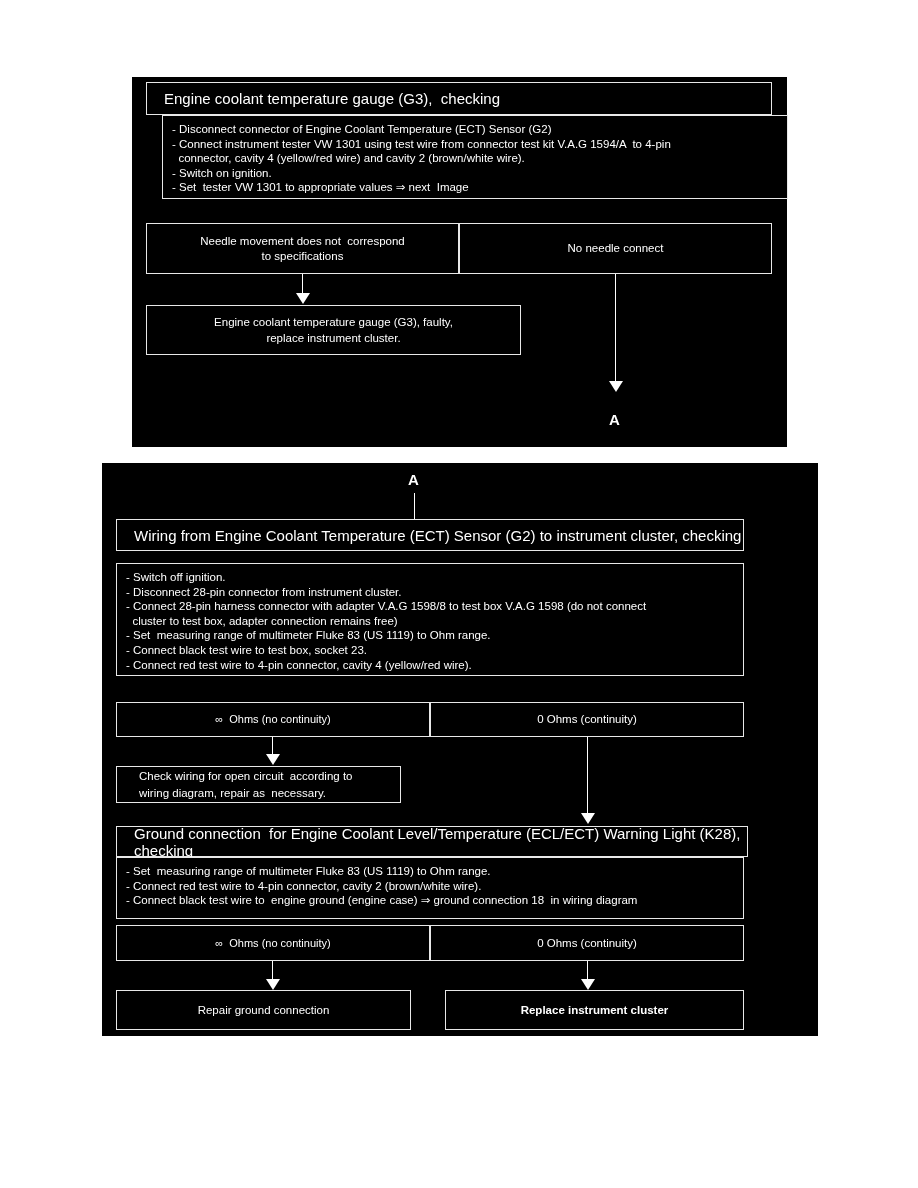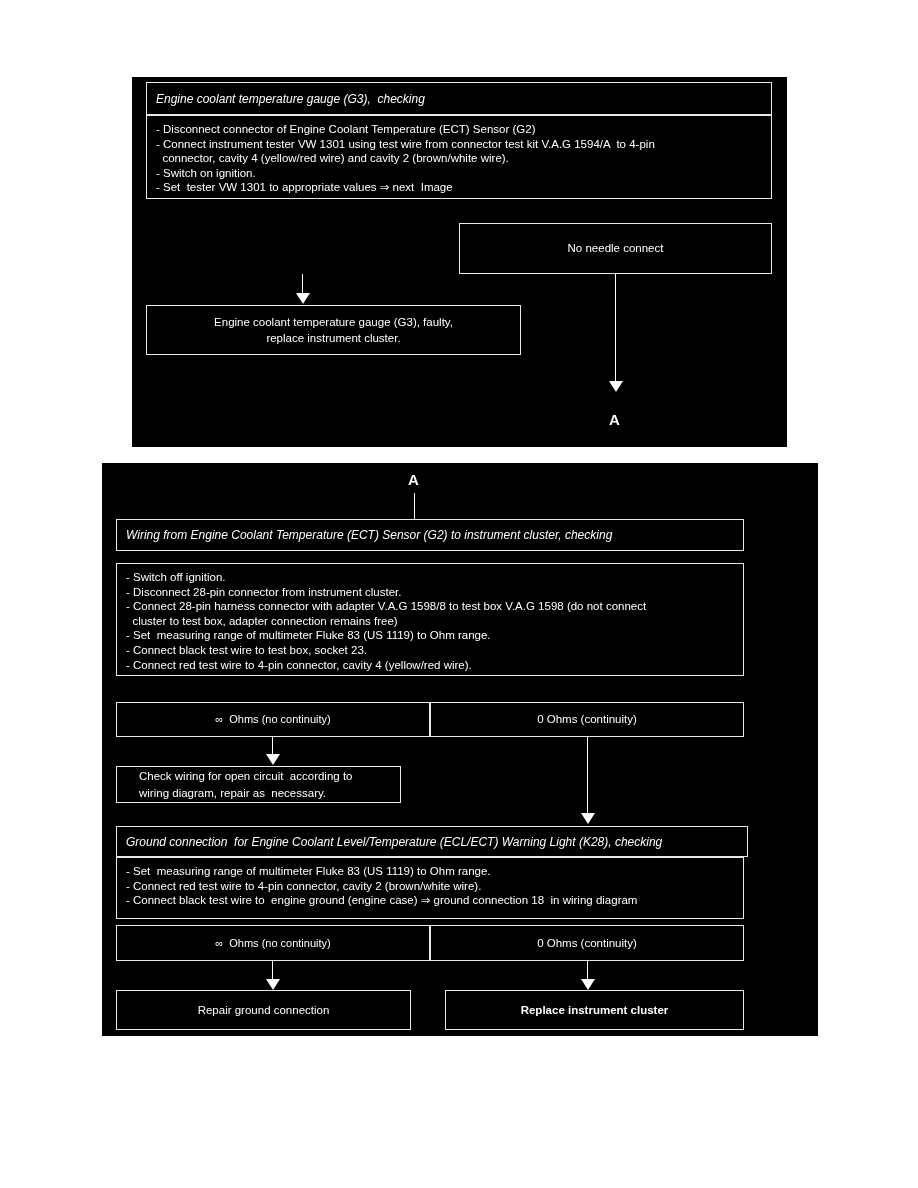--- a/index.html
+++ b/index.html
@@ -36,23 +36,22 @@
   }
   .box-text {
     display: block;
     color: #ffffff;
     white-space: pre-wrap;
   }
 
   .title-box {
     display: flex;
     align-items: center;
-    padding-left: 9px;
-    font-size: 12px;
-    font-style: italic;
+    padding-left: 17px;
+    font-size: 15px;
   }
   .body-box {
     padding: 6px 8px 6px 9px;
     font-size: 11.5px;
     line-height: 14.6px;
   }
   .body-box .li {
     display: block;
     white-space: pre-wrap;
     color: #ffffff;
@@ -109,28 +108,32 @@
 <body>
 
 <div id="page">
 
   <div class="panel" id="panel-one">
 
     <div class="box title-box" style="left:14px; top:5px; width:626px; height:33px;">
       <span class="box-text">Engine coolant temperature gauge (G3),  checking</span>
     </div>
 
-    <div class="box body-box" style="left:14px; top:38px; width:626px; height:84px;">
+    <div class="box body-box" style="left:30px; top:38px; width:626px; height:84px;">
       <span class="li">- Disconnect connector of Engine Coolant Temperature (ECT) Sensor (G2)</span>
       <span class="li">- Connect instrument tester VW 1301 using test wire from connector test kit V.A.G 1594/A  to 4-pin</span>
       <span class="li">  connector, cavity 4 (yellow/red wire) and cavity 2 (brown/white wire).</span>
       <span class="li">- Switch on ignition.</span>
       <span class="li">- Set  tester VW 1301 to appropriate values ⇒ next  Image</span>
     </div>
 
+    <div class="box cell-box" style="left:14px; top:146px; width:313px; height:51px;">
+      <span class="box-text">Needle movement does not  correspond
+to specifications</span>
+    </div>
 
     <div class="box cell-box" style="left:327px; top:146px; width:313px; height:51px;">
       <span class="box-text">No needle connect</span>
     </div>
 
     <div class="vline" style="left:170px; top:197px; height:21px;"></div>
     <div class="arrowhead" style="left:164px; top:216px;"></div>
 
     <div class="box result-box" style="left:14px; top:228px; width:375px; height:50px;">
       <span class="box-text">Engine coolant temperature gauge (G3), faulty,

